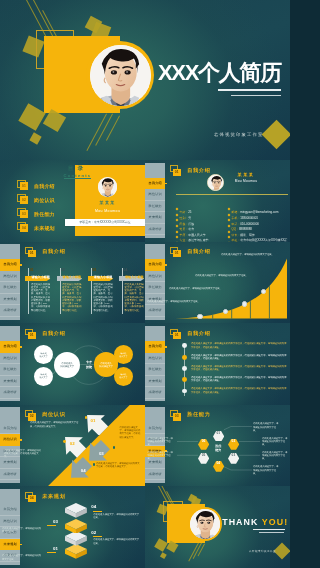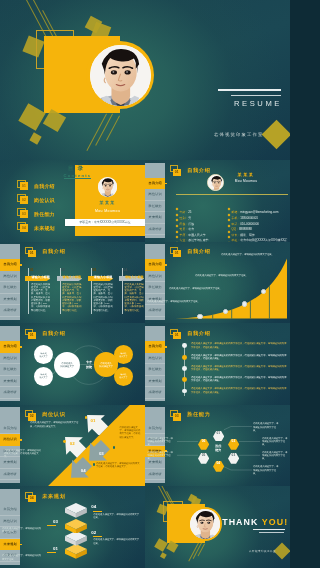--- a/index.html
+++ b/index.html
@@ -112,23 +112,23 @@
     <div class="dia" style="left:46px;top:112px;width:17px;height:17px;transform:rotate(30deg);"></div>
     <div class="dia" style="left:31px;top:134px;width:9px;height:9px;transform:rotate(30deg);"></div>
 
     <div class="photo-ring" style="left:86px;top:41px;width:68px;height:68px;"></div>
     <div class="photo" style="left:89.5px;top:44.5px;width:61px;height:61px;">
       <svg viewBox="0 0 61 61" width="61" height="61">
           <use href="#pt"></use>
         </svg>
     </div>
 
+    <div class="cover-title" style="left:158px;top:61px;font-size:22px;line-height:24px;letter-spacing:-1.3px;">XXX个人简历</div>
     <div class="hl" style="left:218px;top:89px;width:63px;height:1.6px;"></div>
     <div class="hl" style="left:231px;top:94.5px;width:50px;height:1px;opacity:.85;"></div>
-    <div class="cover-sub" style="left:180px;top:99px;width:102px;text-align:right;font-size:7.6px;letter-spacing:2.6px;">RESUME</div>
     <div class="dia" style="left:266px;top:124px;width:21px;height:21px;transform:rotate(45deg);opacity:1;"></div>
     <div class="cover-foot" style="left:214px;top:131.5px;font-size:4.4px;letter-spacing:1.1px;">若锋视觉印象工作室</div>
   </div>
 
   <div class="s" id="s1" style="left:0;top:160px;">
     <div class="bg"></div>
 
     <div style="position:absolute;left:74.5px;top:4.8px;width:70.5px;height:71px;background:#f6b40b;"></div>
 
     <div style="position:absolute;left:68.1px;top:4.6px;font-size:5.4px;font-weight:bold;color:#2a6a5e;letter-spacing:4.2px;">目录</div>

